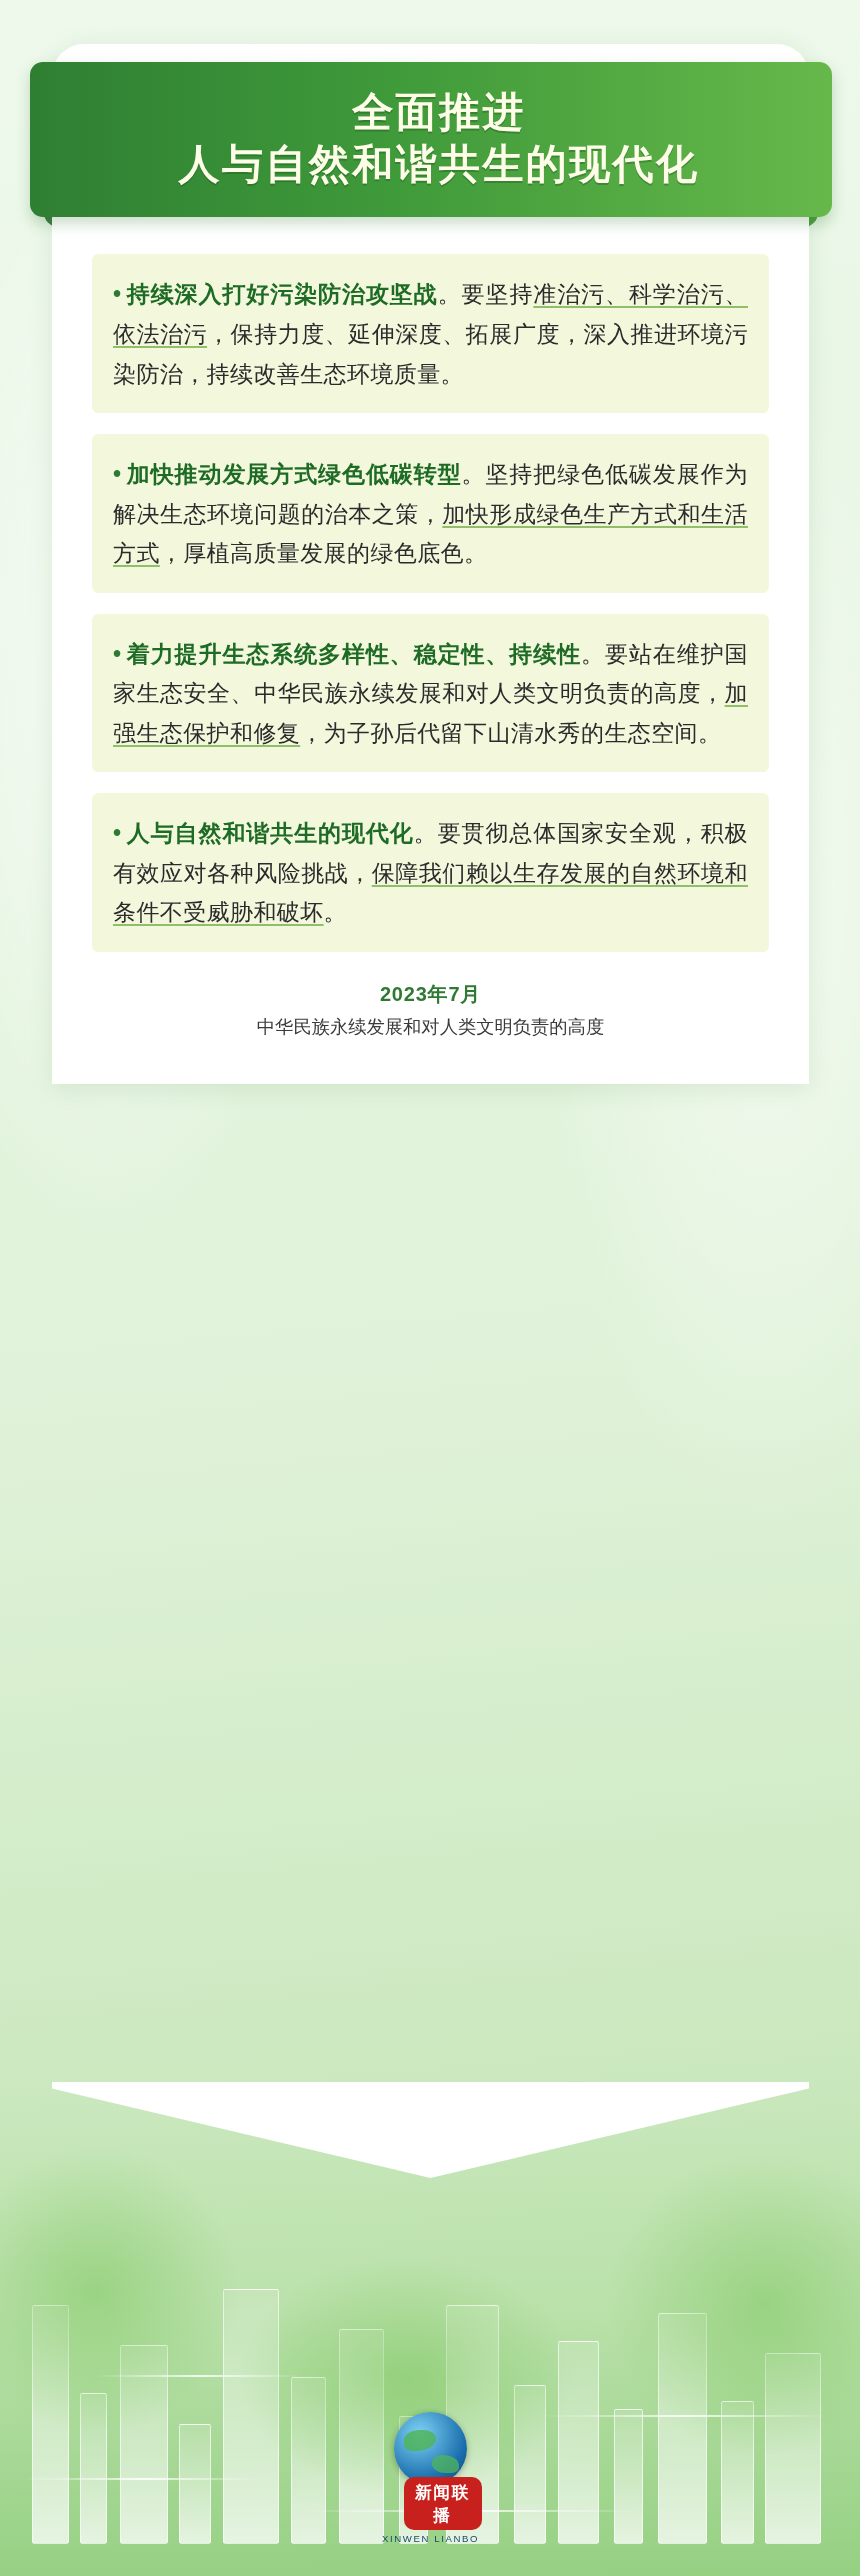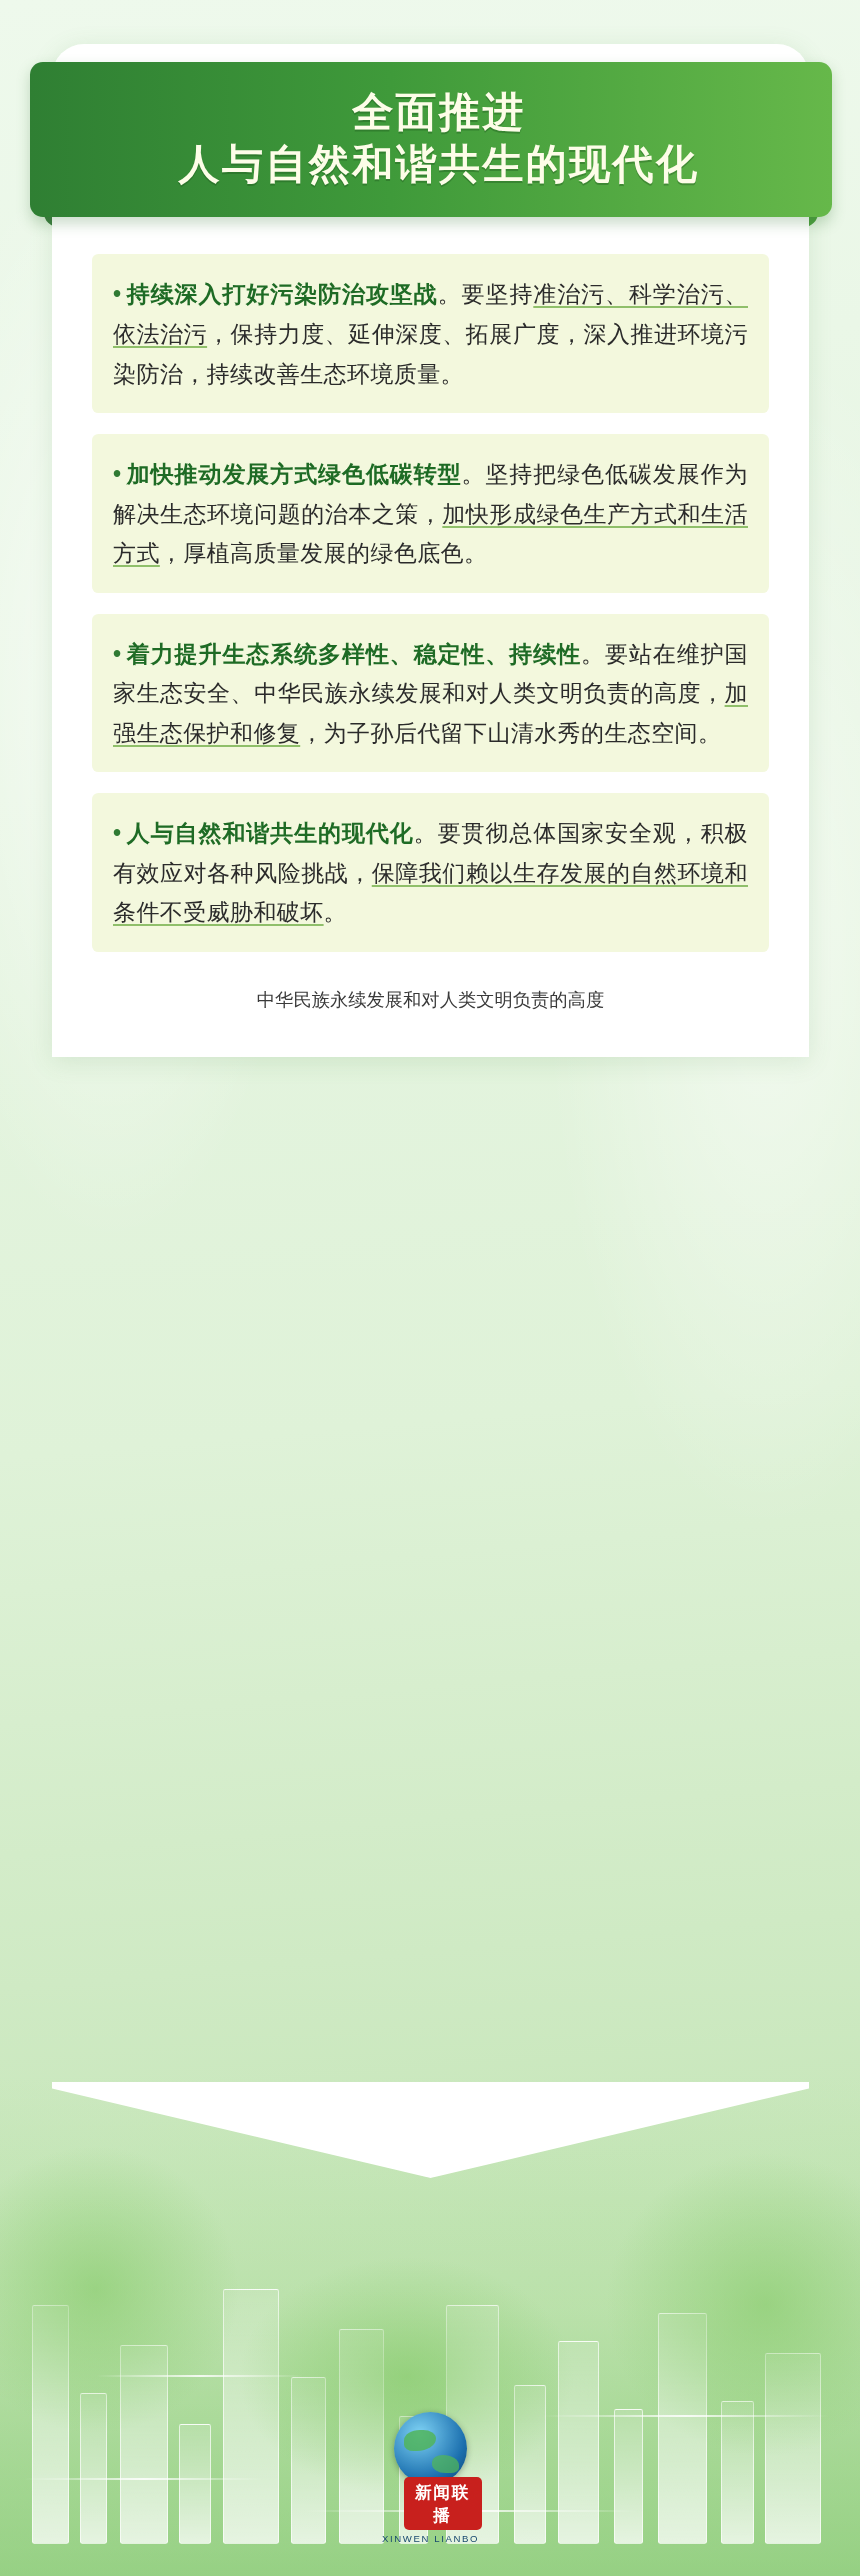--- a/index.html
+++ b/index.html
@@ -173,21 +173,21 @@
     background: rgba(80,180,90,0.85); border-radius: 50% 40% 60% 30%;
   }
   .badge .globe::after {
     content:""; position:absolute; right:8px; bottom:12.8px; width:27px; height:17.5px;
     background: rgba(80,180,90,0.75); border-radius: 40% 60% 30% 50%;
   }
   .badge .name {
     margin-top: -8px;
     background: #c8201d; color: #fff;
     font-size: 16.7px; font-weight: bold; letter-spacing: 1.6px;
-    padding: 3.2px 4.8px; border-radius: 5px;
+    padding: 3.2px 4.8px; border-radius: 10px;
     position: relative; z-index: 2; margin-left: 24px;
   }
   .badge .pinyin {
     margin-top: 3.2px; color: #18496f; font-size: 9.6px; letter-spacing: 1.6px;
   }
 </style>
 </head>
 <body>
 
 <div class="bg-soft-left"></div>
@@ -245,20 +245,21 @@
       <span class="bullet">•</span><span class="lead">着力提升生态系统多样性、稳定性、持续性</span><span>。要站在维护国家生态安全、中华民族永续发展和对人类文明负责的高度，</span><span class="ul">加强生态保护和修复</span><span>，为子孙后代留下山清水秀的生态空间。</span>
     </div>
 
 
     <div class="block">
       <span class="bullet">•</span><span class="lead">人与自然和谐共生的现代化</span><span>。要贯彻总体国家安全观，积极有效应对各种风险挑战，</span><span class="ul">保障我们赖以生存发展的自然环境和条件不受威胁和破坏</span><span>。</span>
     </div>
 
 
     <div class="foot">
+      <div class="date">2023年7月</div>
       <div class="src">中华民族永续发展和对人类文明负责的高度</div>
     </div>
   </div>
   <div style="height:45px"></div>
 </div>
 
 <div class="card-tail">
   <div class="shape"></div>
 </div>
 

